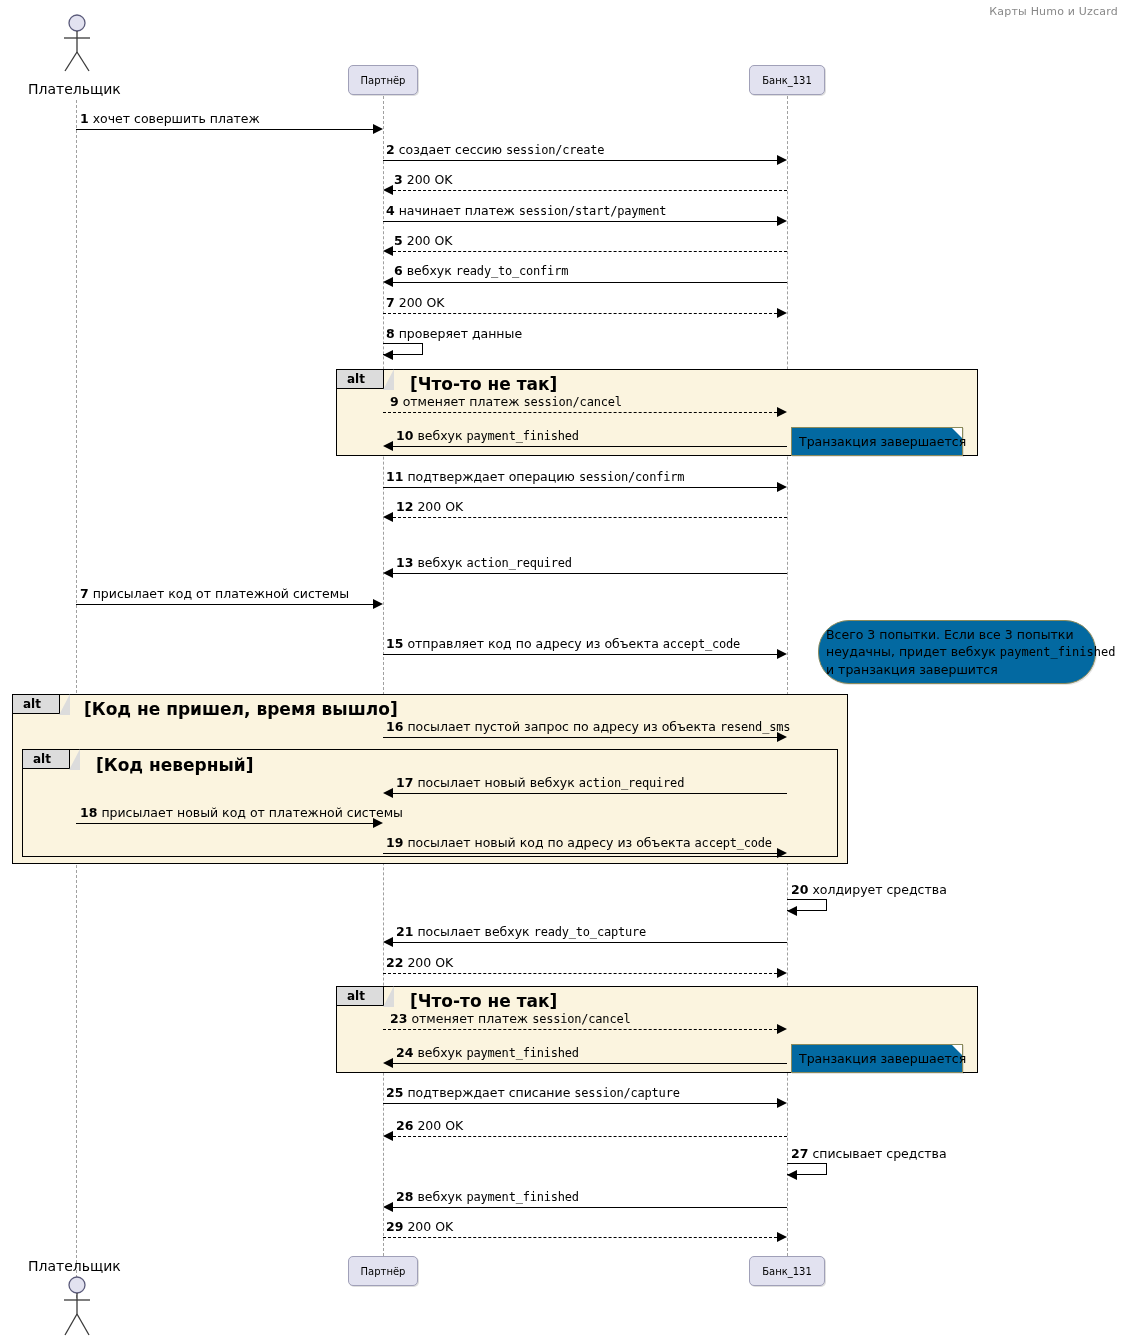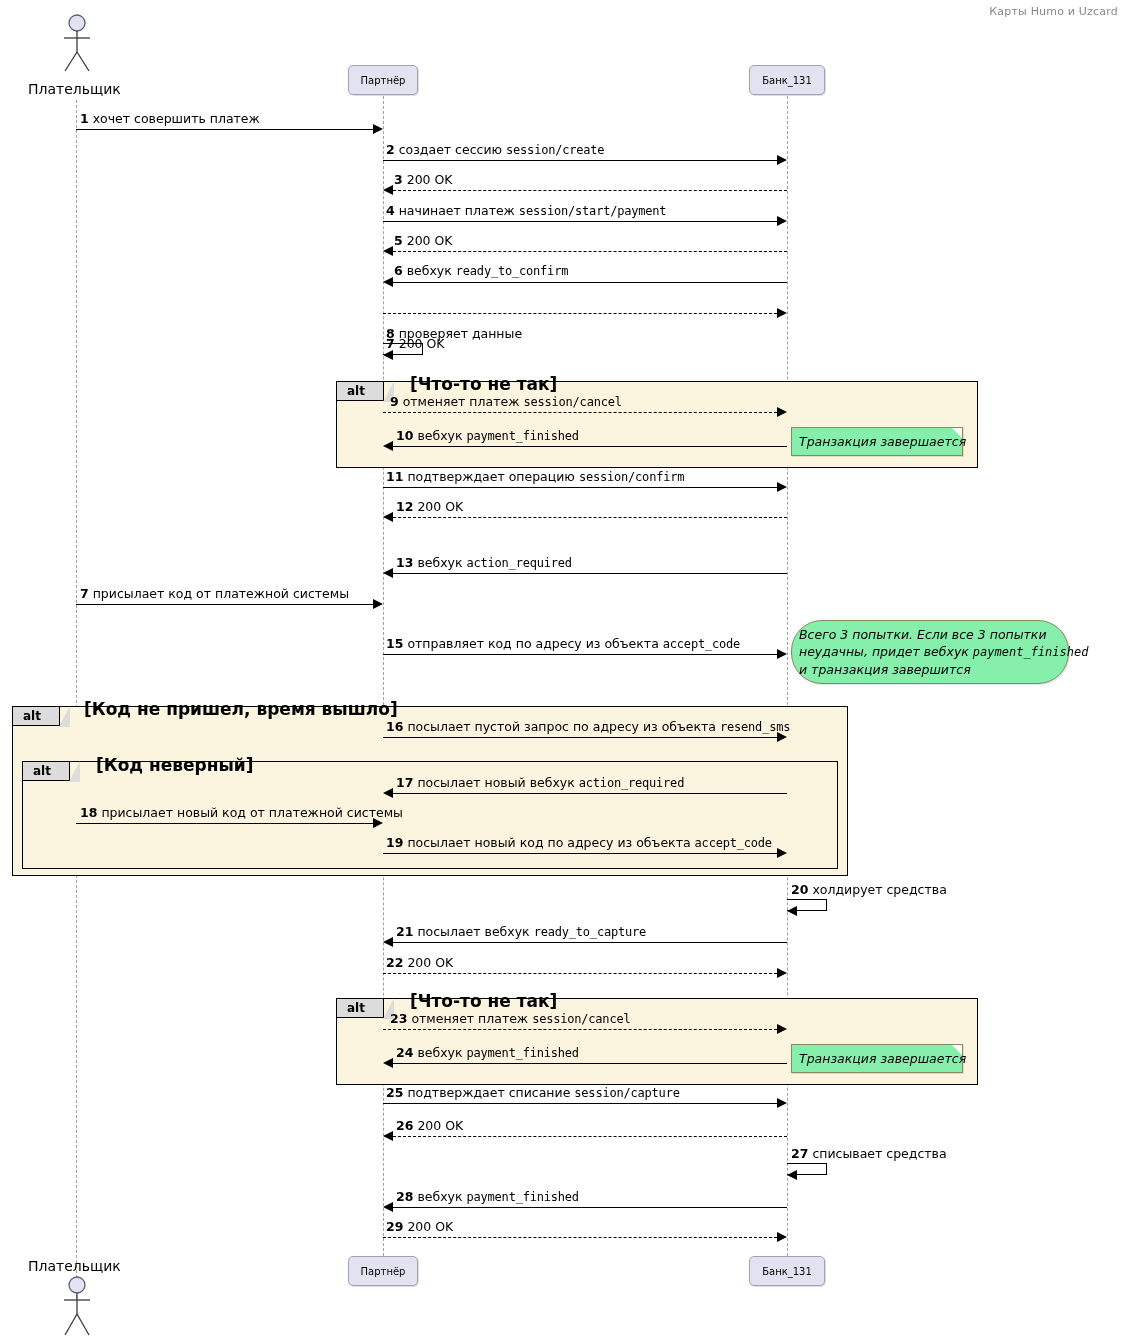--- a/index.html
+++ b/index.html
@@ -58,21 +58,20 @@
     position:absolute;
     width:0;
     border-left:1px dashed #A0A0A0;
   }
 
   
   .fragment{
     position:absolute;
     box-sizing:border-box;
     border:1.5px solid #000000;
-    margin-top:12px;
   }
   .fragment.alt{background:#FBF4DF;}
   .fragment.group{background:#FFFFFF;}
 
   .frag-tab{
     position:absolute;
     left:0;top:0;
     height:19px;
     box-sizing:border-box;
     background:#DCDCDC;
@@ -152,29 +151,28 @@
     border-top:1.5px solid #000;
     border-right:1.5px solid #000;
     border-bottom:1.5px solid #000;
     border-left:none;
   }
 
   
   .note{
     position:absolute;
     box-sizing:border-box;
-    background:#86efac;
+    background:#0369a1;
     border:1px solid #8A8A5C;
     padding:5px 8px 5px 7px;
     font-size:12.5px;
     line-height:17px;
     color:#000;
     white-space:nowrap;
     box-shadow:1px 1px 0 rgba(0,0,0,.10);
-    font-style:italic;
   }
   .note .mono{
     font-family:"DejaVu Sans Mono","Liberation Mono",monospace;
     font-size:12px;
   }
   .note-fold{
     position:absolute;
     top:0;right:0;
     width:0;height:0;
     border-style:solid;
@@ -279,21 +277,21 @@
   <div class="arrow-head arrow-left" style="left:383px; top:246px;"></div>
 
   <div class="msg-text" style="left:394px; top:264px;">
     <span class="num">6</span>
     <span>вебхук</span>
     <span class="mono">ready_to_confirm</span>
   </div>
   <div class="msg-line" style="left:393px; top:282px; width:394px;"></div>
   <div class="arrow-head arrow-left" style="left:383px; top:277px;"></div>
 
-  <div class="msg-text" style="left:386px; top:296px;margin-top:41px;">
+  <div class="msg-text" style="left:386px; top:296px;">
     <span class="num">7</span>
     <span>200 OK</span>
   </div>
   <div class="msg-line dashed" style="left:383px; top:313px; width:394px;"></div>
   <div class="arrow-head arrow-right" style="left:777px; top:308px;"></div>
 
   <div class="msg-text" style="left:386px; top:327px;">
     <span class="num">8</span>
     <span>проверяет данные</span>
   </div>
@@ -352,21 +350,21 @@
   <div class="arrow-head arrow-right" style="left:373px; top:599px;"></div>
 
   <div class="msg-text" style="left:386px; top:637px;">
     <span class="num">15</span>
     <span>отправляет код по адресу из объекта</span>
     <span class="mono">accept_code</span>
   </div>
   <div class="msg-line" style="left:383px; top:654px; width:394px;"></div>
   <div class="arrow-head arrow-right" style="left:777px; top:649px;"></div>
 
-  <div class="note" style="left:791px; top:620px; width:278px;border-radius:31px;">
+  <div class="note" style="left:818px; top:620px; width:278px;border-radius:31px;">
     <div>Всего 3 попытки. Если все 3 попытки</div>
     <div>
       <span>неудачны, придет вебхук </span><span class="mono">payment_finished</span>
     </div>
     <div>и транзакция завершится</div>
     <span class="note-fold"></span>
   </div>
 
   <div class="msg-text" style="left:386px; top:720px;">
     <span class="num">16</span>

